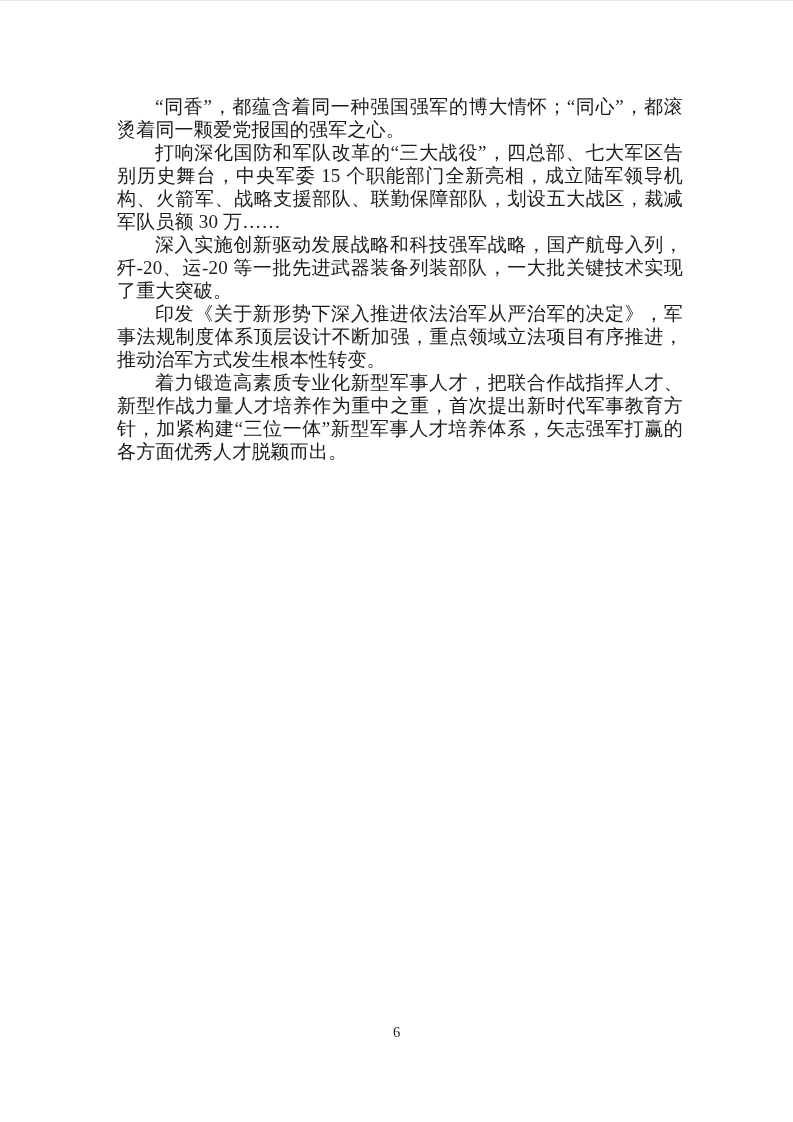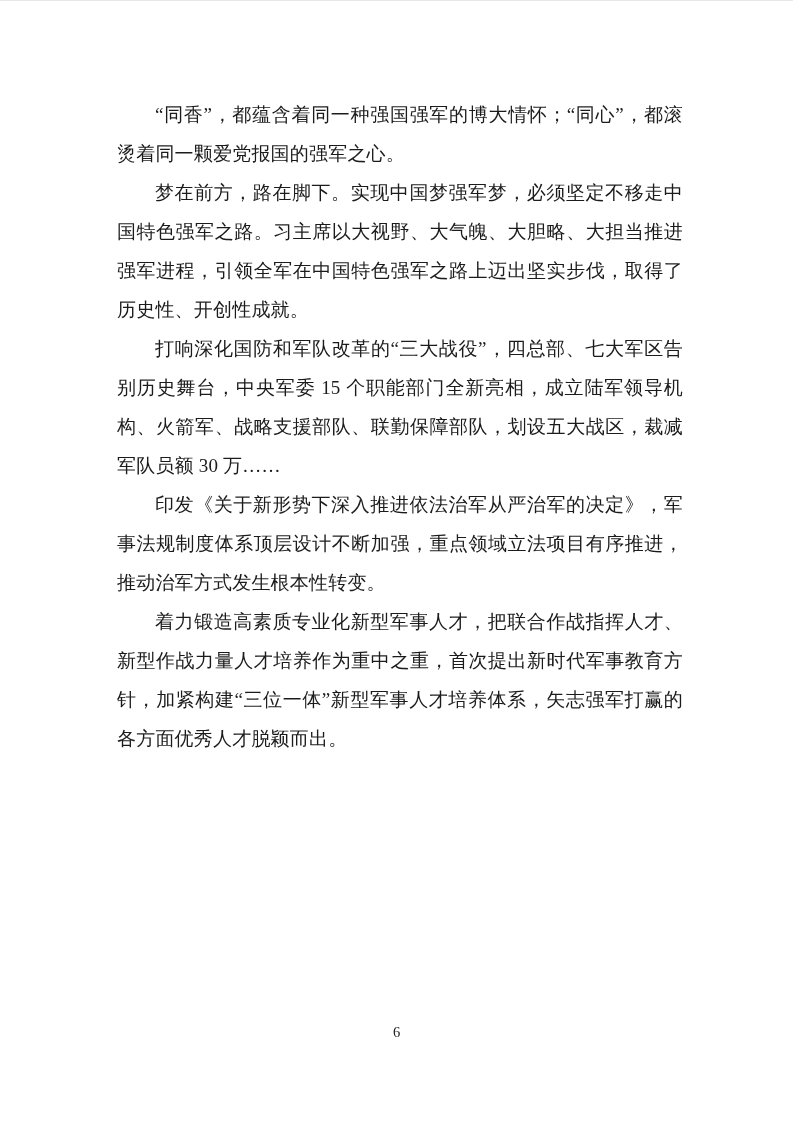--- a/index.html
+++ b/index.html
@@ -27,21 +27,21 @@
     position: absolute;
     left: 117px;
     top: 95px;
     width: 566px;
     color: #1b1b1b;
   }
   .content p {
     margin: 0;
     padding: 0;
     font-size: 19px;
-    line-height: 39px;
+    line-height: 23px;
     text-indent: 2em;
     text-align: justify;
     text-justify: inter-ideograph;
     letter-spacing: 0.2px;
     color: #1b1b1b;
   }
   .page-number {
     position: absolute;
     left: 0;
     right: 0;
@@ -51,19 +51,19 @@
     color: #222222;
     font-family: "Liberation Serif", "DejaVu Serif", serif;
   }
 </style>
 </head>
 <body>
 
 <div class="page">
   <div class="content">
     <p>“同香”，都蕴含着同一种强国强军的博大情怀；“同心”，都滚烫着同一颗爱党报国的强军之心。</p>
-    <p>梦在前方，路在脚下。实现中国梦强军梦，必须坚定不移走中国特色强军之路。习主席以大视野、大气魄、大胆略、大担当推进强军进程，引领全军在中国特色强军之路上迈出坚实步伐，取得了历史性、开创性成就。</p>
     <p>打响深化国防和军队改革的“三大战役”，四总部、七大军区告别历史舞台，中央军委 15 个职能部门全新亮相，成立陆军领导机构、火箭军、战略支援部队、联勤保障部队，划设五大战区，裁减军队员额 30 万……</p>
+    <p>深入实施创新驱动发展战略和科技强军战略，国产航母入列，歼-20、运-20 等一批先进武器装备列装部队，一大批关键技术实现了重大突破。</p>
     <p>印发《关于新形势下深入推进依法治军从严治军的决定》，军事法规制度体系顶层设计不断加强，重点领域立法项目有序推进，推动治军方式发生根本性转变。</p>
     <p>着力锻造高素质专业化新型军事人才，把联合作战指挥人才、新型作战力量人才培养作为重中之重，首次提出新时代军事教育方针，加紧构建“三位一体”新型军事人才培养体系，矢志强军打赢的各方面优秀人才脱颖而出。</p>
   </div>
   <div class="page-number">6</div>
 </div>
 
 </body></html>

